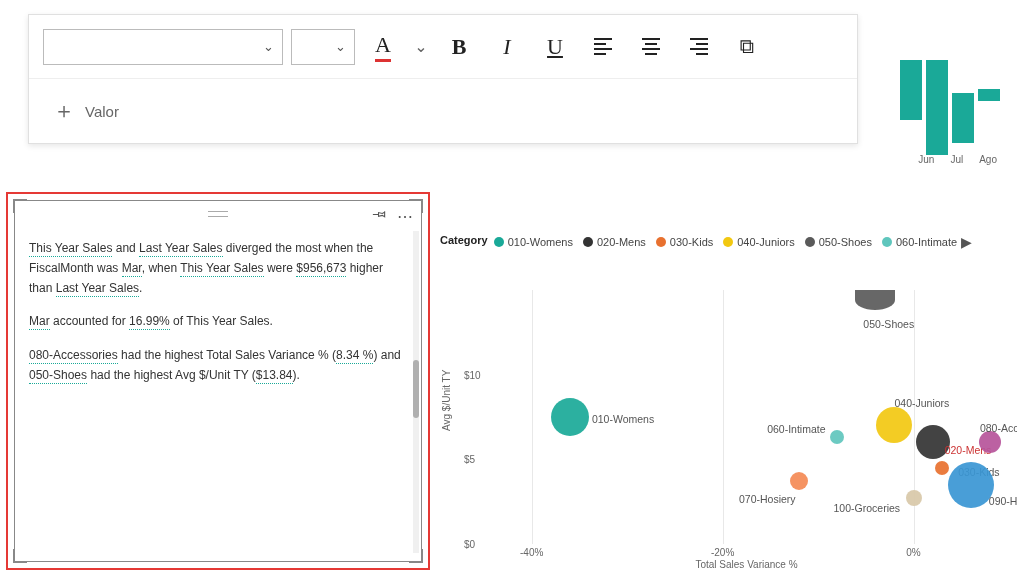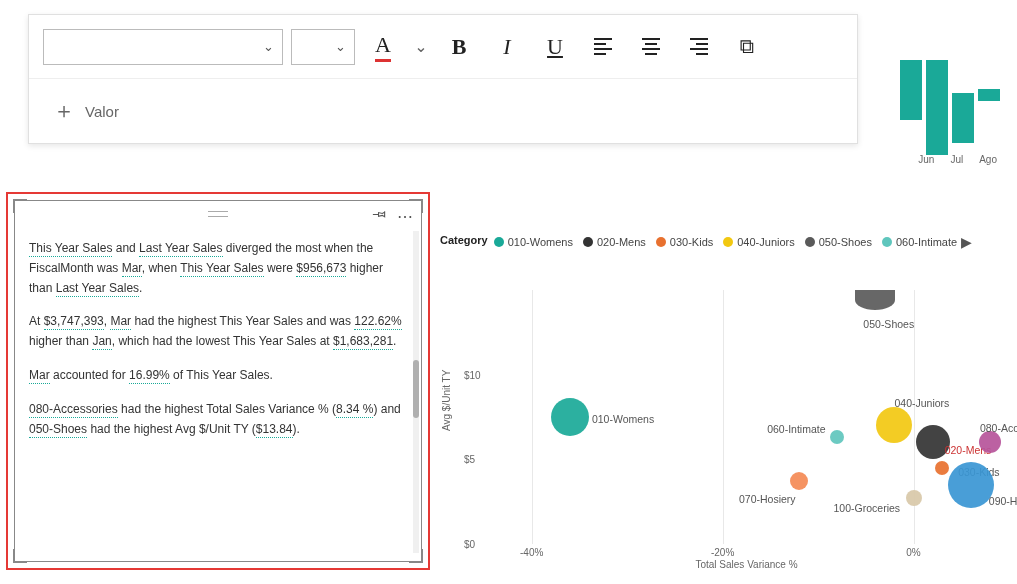--- a/index.html
+++ b/index.html
@@ -299,21 +299,20 @@
       <div class="drag-handle"></div>
       <span class="pin-icon">
         <svg width="16" height="16" viewBox="0 0 24 24" fill="none" stroke="#555" stroke-width="1.6">
             <path d="M15 3l6 6-4 1-3 5-2-2-6 6 6-6-2-2 5-3 1-4z" transform="rotate(45 12 12)"></path>
           </svg>
       </span>
       <span class="more-icon">⋯</span>
     </div>
     <div class="visual-body" id="insight-body">
         <p><span class="hl">This Year Sales</span> and <span class="hl">Last Year Sales</span> diverged the most when the FiscalMonth was <span class="hl">Mar</span>, when <span class="hl">This Year Sales</span> were <span class="hl">$956,673</span> higher than <span class="hl">Last Year Sales</span>.</p>
-        <p>At <span class="hl">$3,747,393</span>, <span class="hl">Mar</span> had the highest This Year Sales and was <span class="hl">122.62%</span> higher than <span class="hl">Jan</span>, which had the lowest This Year Sales at <span class="hl">$1,683,281</span>.</p>
         <p><span class="hl">Mar</span> accounted for <span class="hl">16.99%</span> of This Year Sales.</p>
         <p><span class="hl">080-Accessories</span> had the highest Total Sales Variance % (<span class="hl">8.34 %</span>) and <span class="hl">050-Shoes</span> had the highest Avg $/Unit TY (<span class="hl">$13.84</span>).</p>
       </div>
     <div class="scrollbar">
       <div class="scrollbar-thumb" style="top:40%; height:18%;"></div>
     </div>
   </div>
 </div>
 
 <div class="scatter-area">

